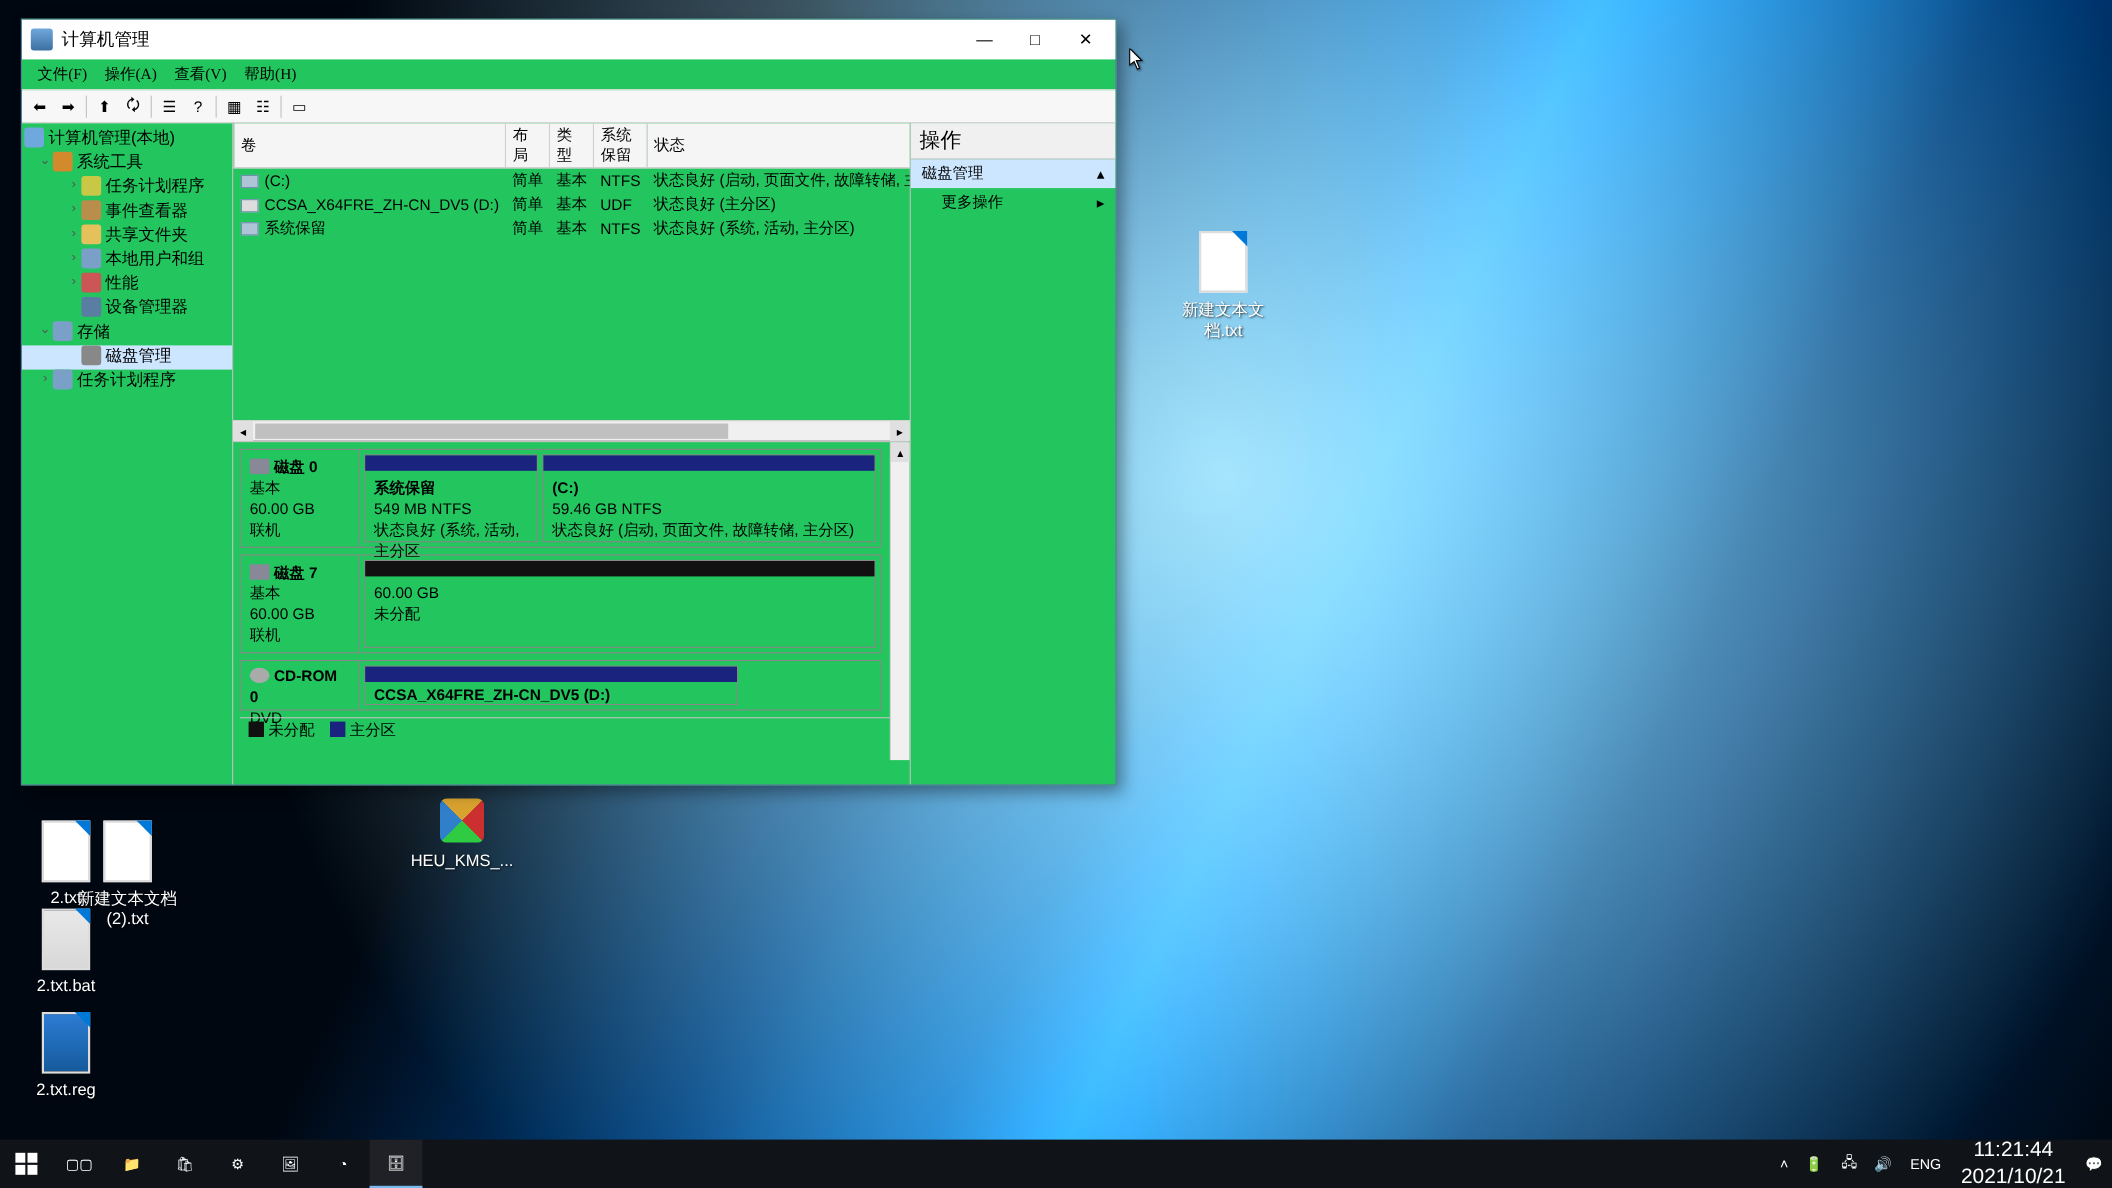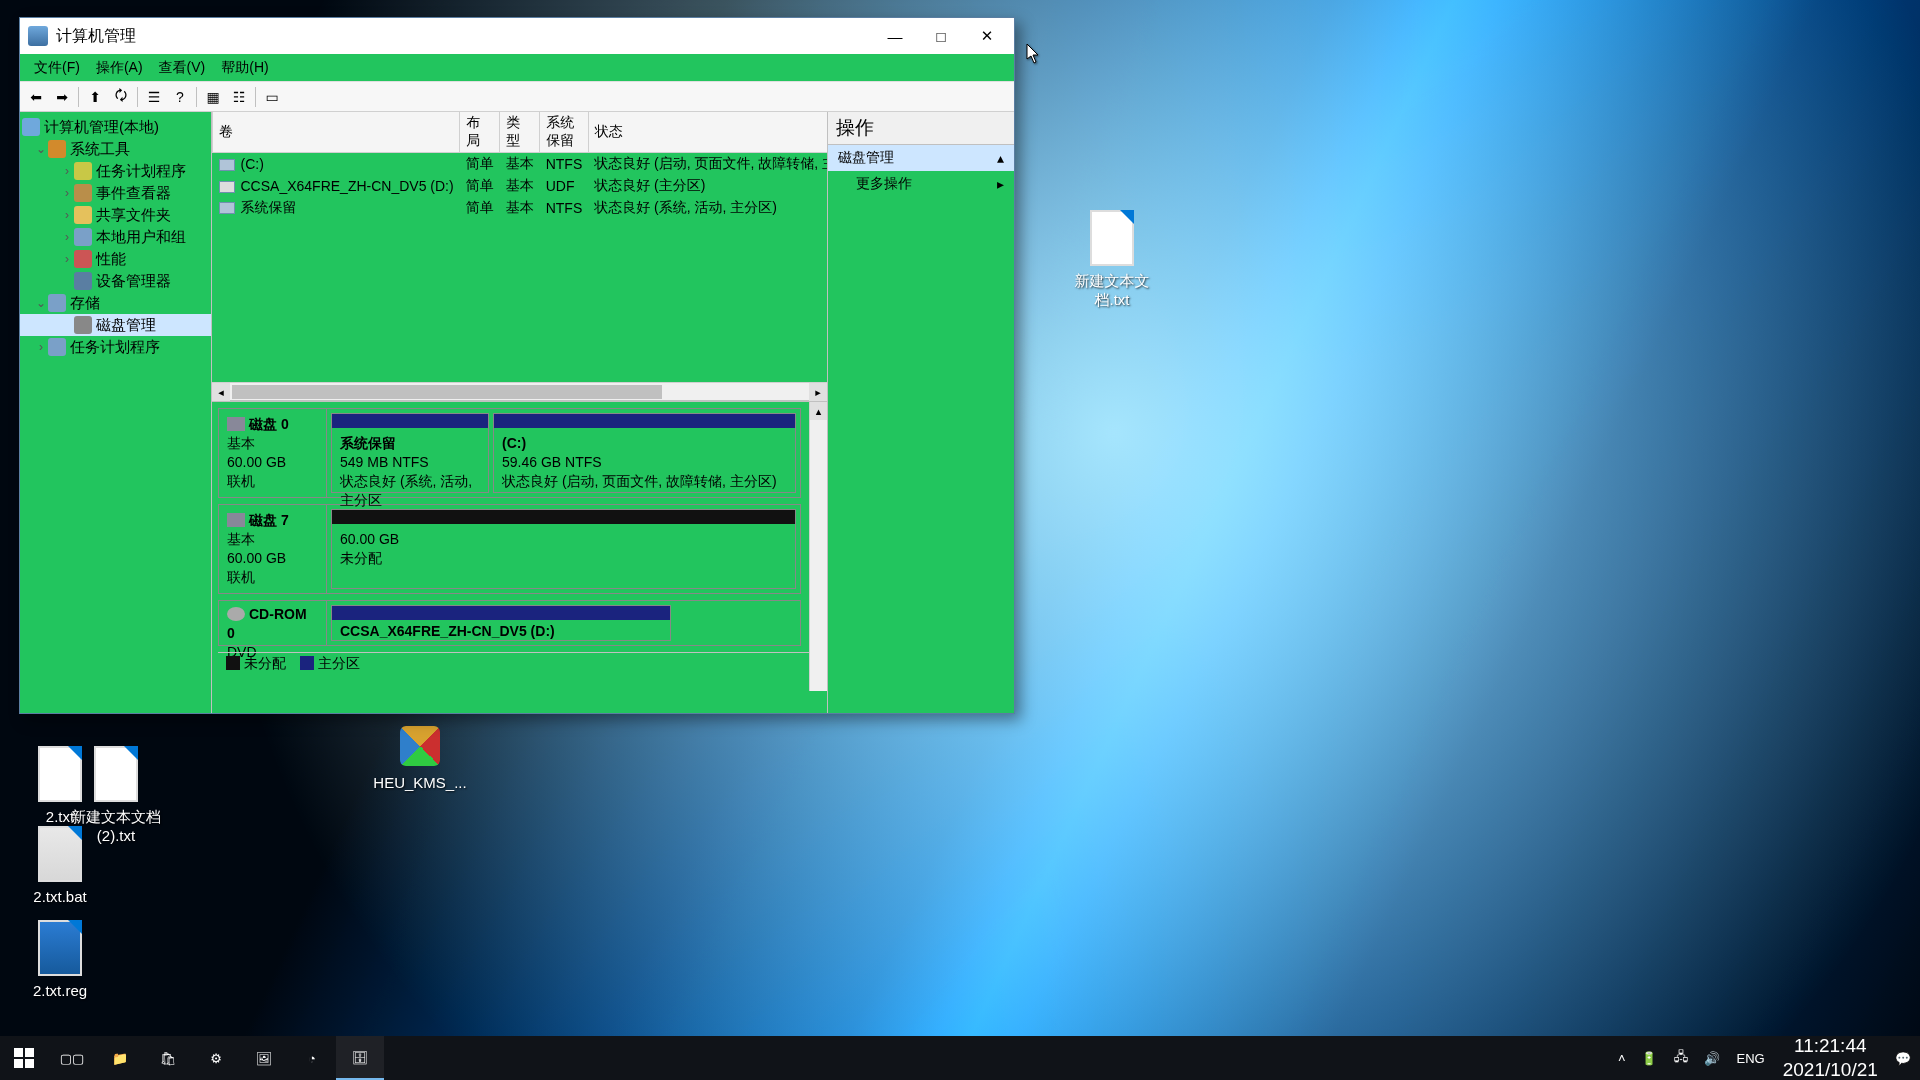--- a/index.html
+++ b/index.html
@@ -28,29 +28,29 @@
 
 
 .mmc { position:absolute; left:19px; top:17px; width:996px; height:697px;
   background:#22c55e; border:1px solid #5a7ea2; display:flex; flex-direction:column;
   box-shadow:6px 6px 14px rgba(0,0,0,.4); font-size:15px; color:#000; }
 .titlebar{ height:36px; display:flex; align-items:center; padding:0 4px 0 8px; background:#fff; }
 .titlebar .ticon{ width:20px; height:20px; background:linear-gradient(#6fa8dc,#3d6fa1); border-radius:3px; margin-right:8px;}
 .titlebar .tlabel{ flex:1; font-size:16px; }
 .titlebar .ctrl{ width:46px; height:36px; display:flex; align-items:center; justify-content:center; cursor:pointer;}
 .menubar{ height:28px; display:flex; align-items:center; padding:0 6px; border-bottom:1px solid #e0e0e0; font-size:14px;}
-.menubar span{ padding:0 8px; cursor:pointer;}
+.menubar span{ padding:0 8px; cursor:pointer;font-family:Liberation Serif, serif;}
 .toolbar{ height:30px; display:flex; align-items:center; gap:2px; padding:0 4px; border-bottom:1px solid #d0d0d0; background:#f7f7f7;}
 .toolbar .tb{ width:24px; height:24px; display:flex; align-items:center; justify-content:center; border:1px solid transparent; cursor:pointer; font-size:14px;}
 .toolbar .sep{width:1px;height:20px;background:#c0c0c0;margin:0 2px;}
 
 
 .mmc-body{ flex:1; display:flex; min-height:0; }
 .nav { width:192px; border-right:1px solid #c0c0c0; overflow:auto; font-size:15px; padding-top:4px;}
-.nav .node { display:flex; align-items:center; height:22px; padding-right:4px; cursor:pointer; white-space:nowrap;}
+.nav .node { display:flex; align-items:flex-start; height:22px; padding-right:4px; cursor:pointer; white-space:nowrap;}
 .nav .node.sel{ background:#cde6ff;}
 .nav .exp{ width:14px; text-align:center; font-size:12px; color:#555; }
 .nav .nic{ width:18px; height:18px; margin-right:4px; display:inline-block; background:#6fa8dc; border-radius:3px;}
 
 .center { flex:1; display:flex; flex-direction:column; min-width:0; border-right:1px solid #c0c0c0;}
 .actions{ width:186px; display:flex; flex-direction:column;}
 .actions .hdr{ background:#f0f0f0; border-bottom:1px solid #c0c0c0; padding:3px 8px; font-size:19px;}
 .actions .item{ padding:4px 10px; display:flex; align-items:center; justify-content:space-between; font-size:14px; cursor:pointer;}
 .actions .item.sel{background:#cde6ff;}
 

